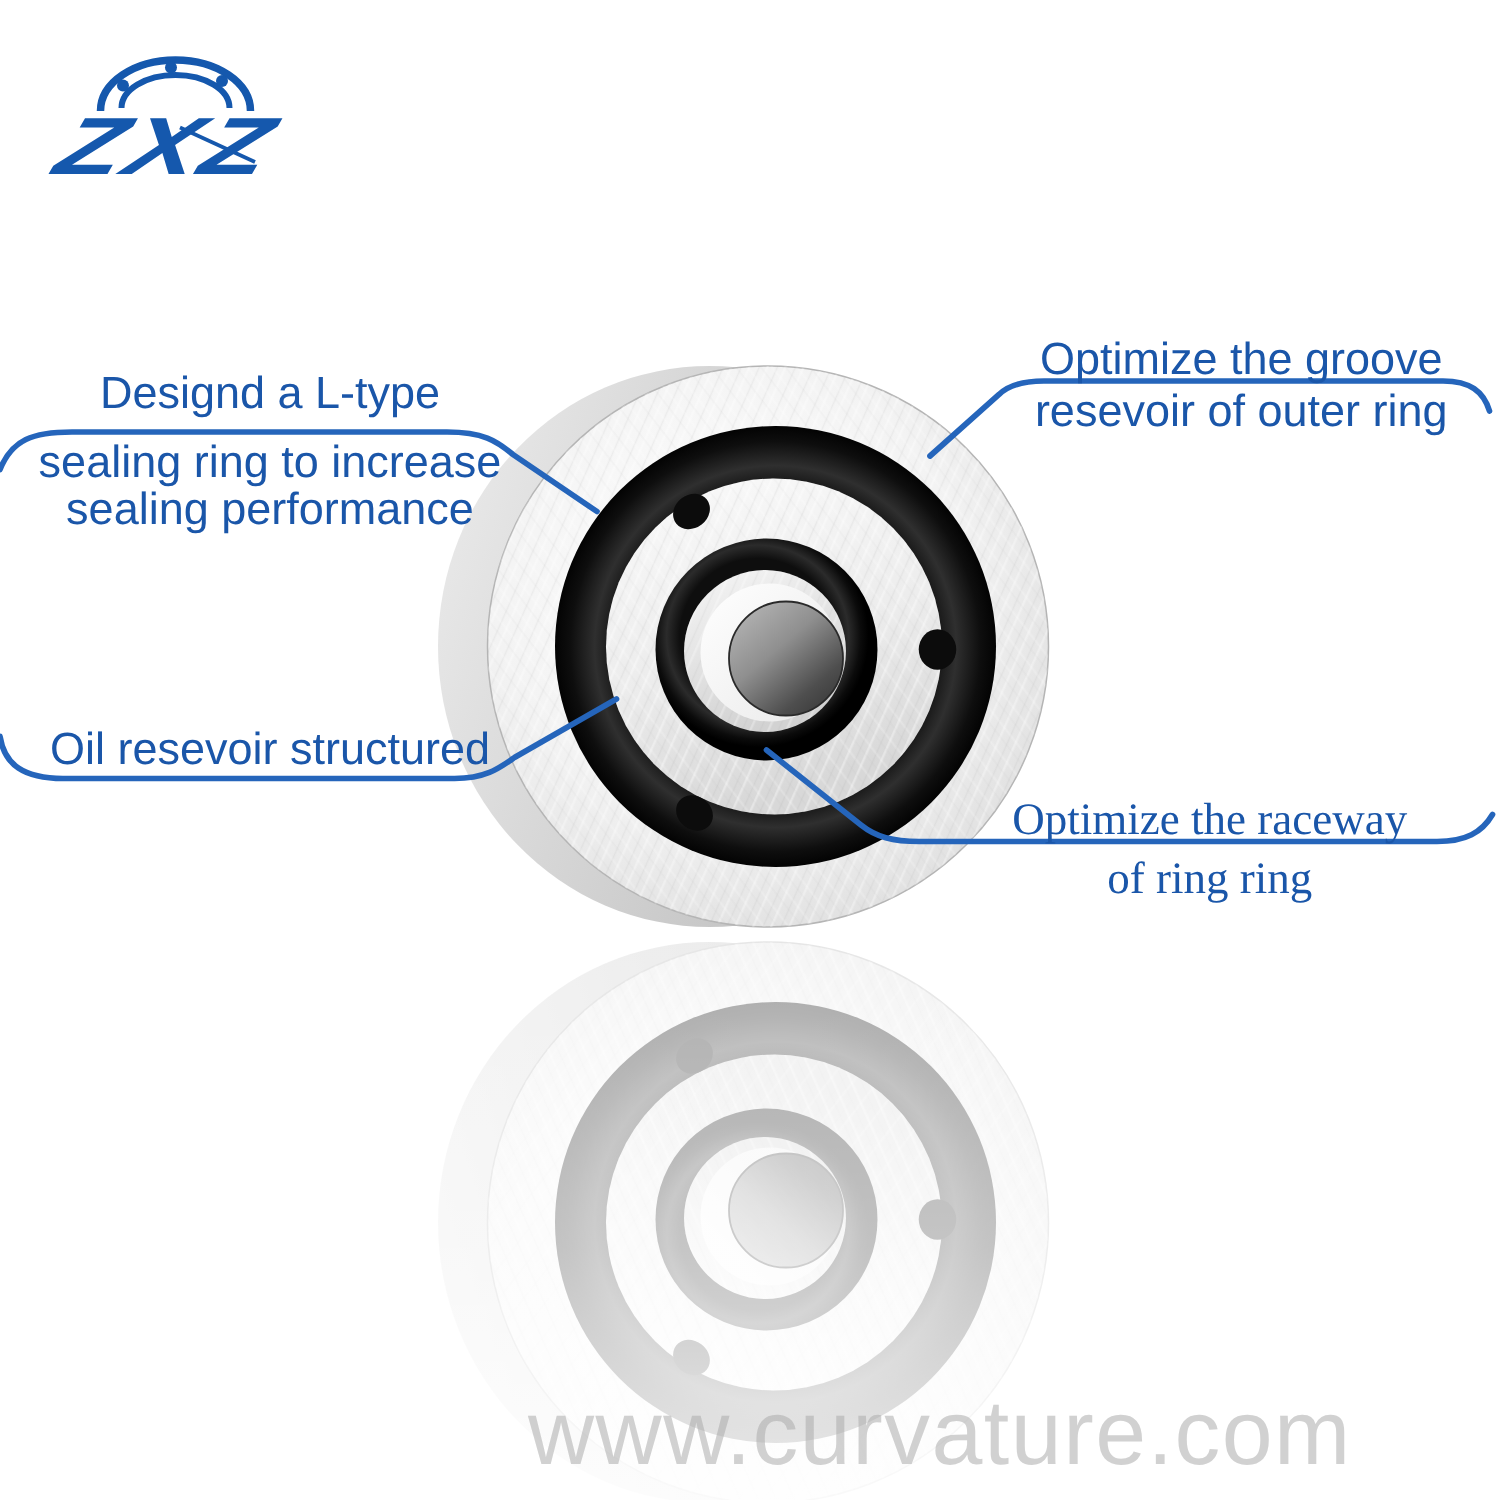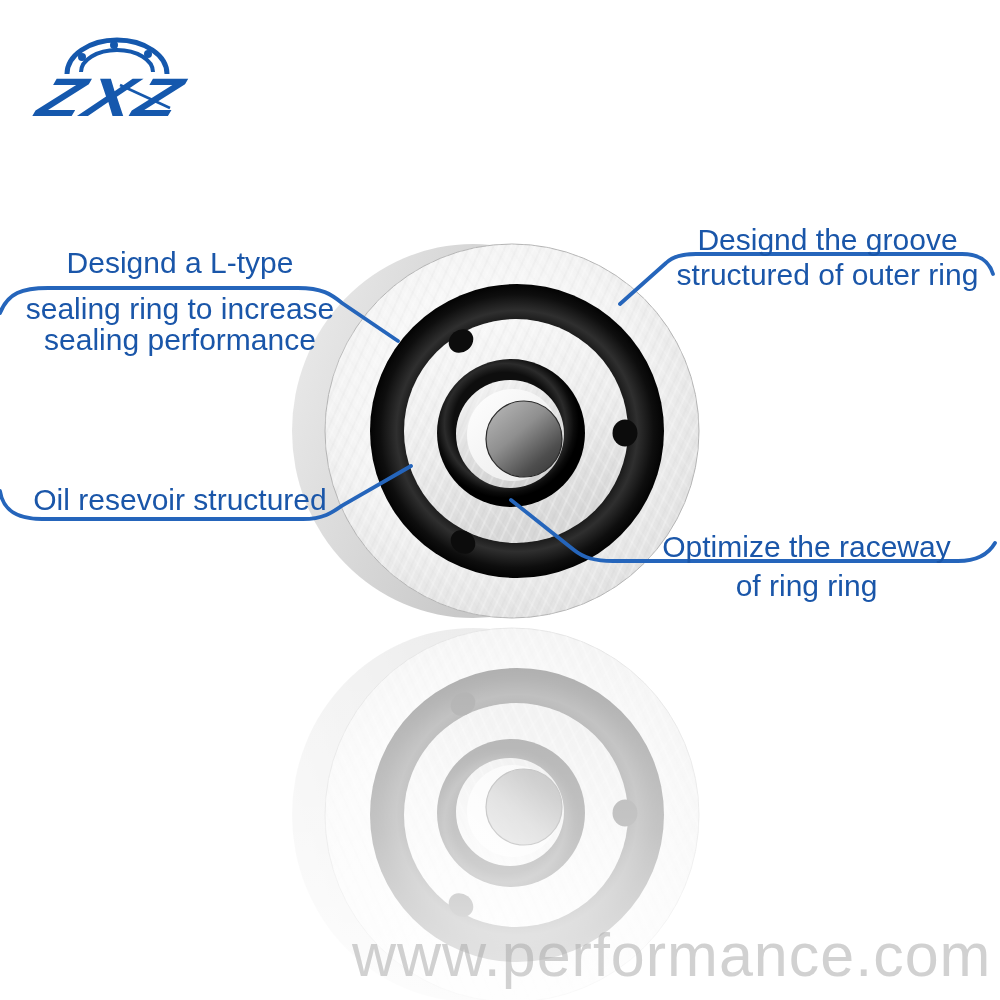--- a/index.html
+++ b/index.html
@@ -16,21 +16,21 @@
   .logo-stroke{stroke:var(--logo-blue,#1558ad);fill:none;}
   .logo-dot{fill:var(--logo-blue,#1558ad);}
   .leader{fill:none;stroke:var(--leader-line,#2565bb);stroke-width:3.8;stroke-linecap:round;}
   .ann{
     position:absolute;color:var(--annotation-text,#1a56a9);font-size:30px;line-height:33px;
     text-align:center;white-space:nowrap;
   }
   .a1{left:-4px;width:368px;}
   .a2{left:655px;width:345px;}
   .a3{left:-2px;width:364px;}
-  .a4{left:613px;width:387px;}
+  .a4{left:613px;width:387px;font-family:Liberation Serif, serif;}
   .t246{top:246px;} .t292{top:292px;} .t323{top:323px;}
   .t223{top:223px;} .t258{top:258px;}
   .t483{top:483px;}
   .t530{top:530px;} .t569{top:569px;}
   .watermark{
     position:absolute;left:352px;top:920px;font-size:61px;letter-spacing:1px;
     color:rgba(172,172,172,0.55);white-space:nowrap;
   }
 </style>
 </head>
@@ -141,23 +141,23 @@
     <circle class="logo-dot" cx="88" cy="33" r="4"></circle>
     <circle class="logo-dot" cx="122" cy="42" r="4"></circle>
     <line x1="94" y1="73" x2="144" y2="96" class="logo-stroke" stroke-width="2.5"></line>
     <text class="logo-text" transform="translate(8,104) scale(1.32,1) skewX(-14)">ZXZ</text>
   </svg>
 
   <div class="ann a1 t246">Designd a L-type</div>
   <div class="ann a1 t292">sealing ring to increase</div>
   <div class="ann a1 t323">sealing performance</div>
 
-  <div class="ann a2 t223">Designd the groove</div>
-  <div class="ann a2 t258">structured of outer ring</div>
+  <div class="ann a2 t223">Optimize the groove</div>
+  <div class="ann a2 t258">resevoir of outer ring</div>
 
   <div class="ann a3 t483">Oil resevoir structured</div>
 
   <div class="ann a4 t530">Optimize the raceway</div>
   <div class="ann a4 t569">of ring ring</div>
 
-  <div class="watermark">www.performance.com</div>
+  <div class="watermark">www.curvature.com</div>
 
 </div>
 
 </body></html>

